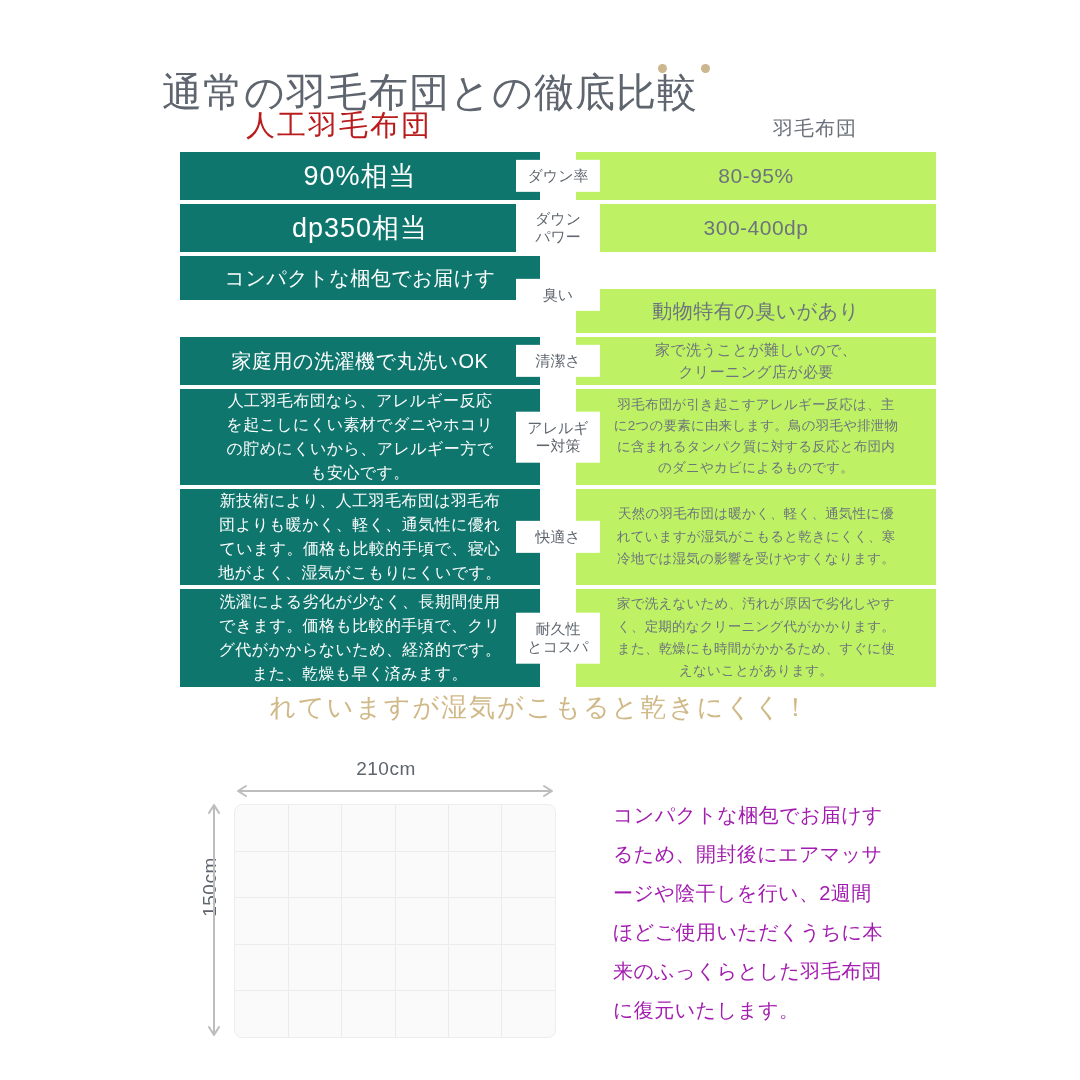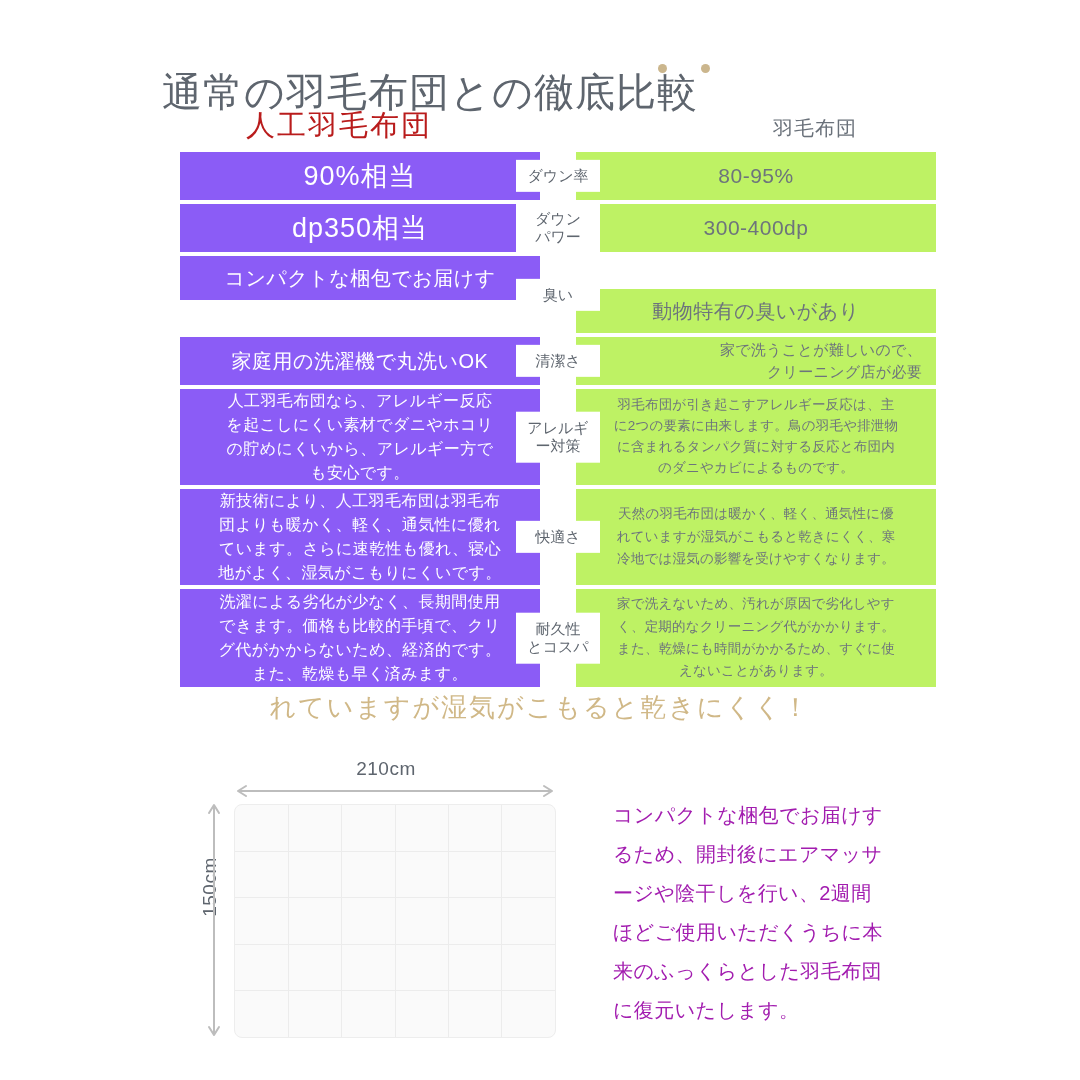--- a/index.html
+++ b/index.html
@@ -105,21 +105,21 @@
   }
   .cell {
     display: flex;
     align-items: center;
     justify-content: center;
     box-sizing: border-box;
     text-align: center;
   }
   .cell.left {
     width: 360px;
-    background: #8b5cf6;
+    background: #0f766e;
     color: #ffffff;
     padding: 0 14px;
   }
   .cell.spacer {
     width: 36px;
     background: transparent;
   }
   .cell.right {
     width: 360px;
     background: #bef264;
@@ -148,21 +148,21 @@
   .r-big .cell { height: 48px; }
   .r-big .left  { font-size: 27px; letter-spacing: 1px; }
   .r-big .right { font-size: 21px; letter-spacing: 0.5px; }
 
   .r-med .cell { height: 44px; }
   .r-med .left  { font-size: 20px; letter-spacing: 0.5px; }
   .r-med .right { font-size: 20px; letter-spacing: 0.5px; margin-top: 33px; }
 
   .r-med2 .cell { height: 48px; }
   .r-med2 .left  { font-size: 20px; letter-spacing: 0.5px; }
-  .r-med2 .right { font-size: 15px; line-height: 1.45; letter-spacing: 0.3px; text-align: right; }
+  .r-med2 .right { font-size: 15px; line-height: 1.45; letter-spacing: 0.3px; }
 
   .r-para .cell { height: 96px; }
   .r-para .left  { font-size: 16px; line-height: 1.5; letter-spacing: 0.4px; }
   .r-para .right { font-size: 13.5px; line-height: 1.55; letter-spacing: 0.2px; }
 
   .r-para2 .cell { height: 96px; }
   .r-para2 .left  { font-size: 16px; line-height: 1.5; letter-spacing: 0.4px; }
   .r-para2 .right { font-size: 13.5px; line-height: 1.7; letter-spacing: 0.2px; }
 
   .r-para3 .cell { height: 98px; }
@@ -332,21 +332,21 @@
 のダニやカビによるものです。</span>
         </div>
       <div class="badge">アレルギ
 ー対策</div>
     </div>
 
     <div class="trow r-para2">
       <div class="cell left">
           <span class="celltext">新技術により、人工羽毛布団は羽毛布
 団よりも暖かく、軽く、通気性に優れ
-ています。さらに速乾性も優れ、寝心
+ています。価格も比較的手頃で、寝心
 地がよく、湿気がこもりにくいです。</span>
         </div>
       <div class="cell spacer"></div>
       <div class="cell right">
           <span class="celltext">天然の羽毛布団は暖かく、軽く、通気性に優
 れていますが湿気がこもると乾きにくく、寒
 冷地では湿気の影響を受けやすくなります。</span>
         </div>
       <div class="badge">快適さ</div>
     </div>

